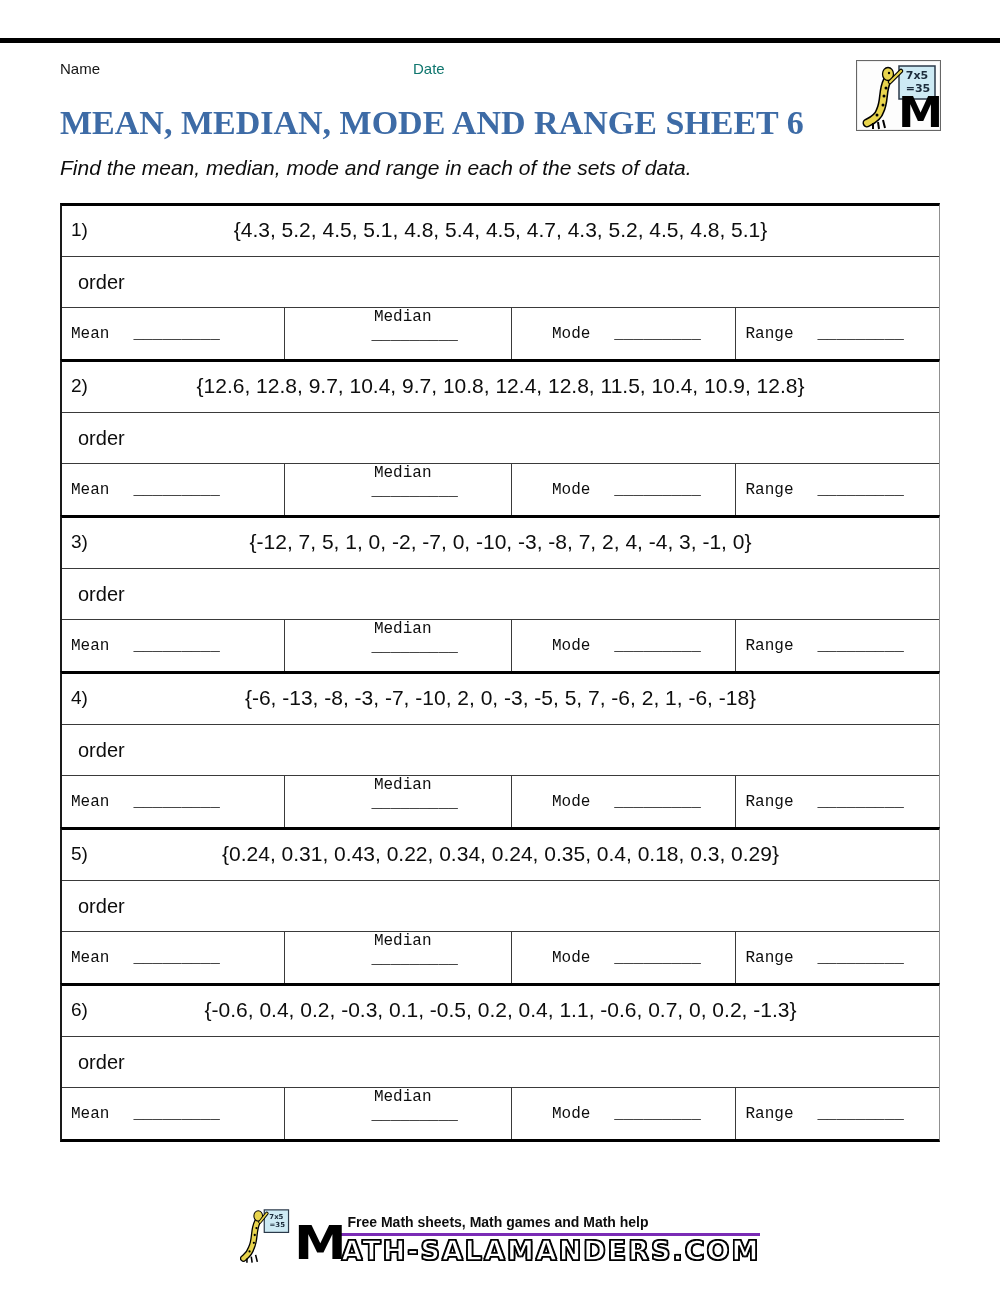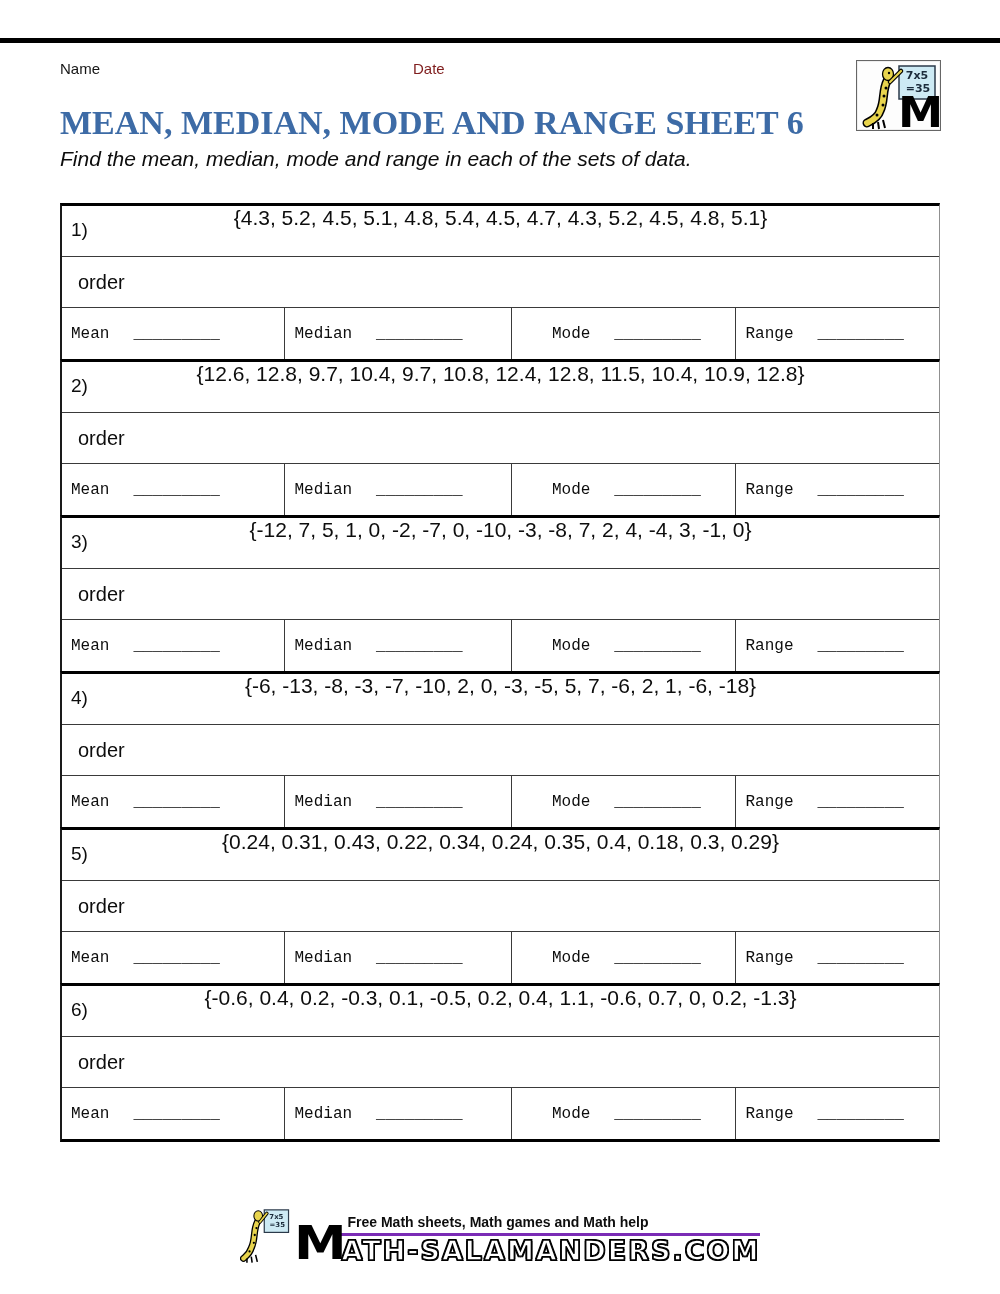--- a/index.html
+++ b/index.html
@@ -14,36 +14,36 @@
 
   
   .top-rule {
     position: absolute; left: 0; top: 38px; width: 1000px;
     height: 2px; background: #ffffff;
     border-top: 3px solid #000; border-bottom: 2px solid #000;
   }
 
   
   .name-label { position: absolute; left: 60px; top: 60px; font-size: 15px; font-weight: 500; color: #151515; }
-  .date-label { position: absolute; left: 413px; top: 60px; font-size: 15px; font-weight: 500; color: #7f1d1d; }
+  .date-label { position: absolute; left: 413px; top: 60px; font-size: 15px; font-weight: 500; color: #0f766e; }
 
   .corner-logo {
     position: absolute; left: 856px; top: 60px; width: 85px; height: 71px;
     background: #fdfdfd; border: 1px solid #666;
     box-shadow: inset 0 0 0 1px #eee;
   }
 
   .page-title {
     position: absolute; left: 60px; top: 104px;
     font-family: "Liberation Serif", serif;
     font-size: 34px; font-weight: bold; letter-spacing: 0px;
     color: #3d6ba6; white-space: nowrap;
   }
   .page-instruction {
-    position: absolute; left: 60px; top: 147px;
+    position: absolute; left: 60px; top: 156px;
     font-size: 21px; font-style: italic; color: #0d0d0d;
     white-space: nowrap;
   }
 
   
   .sheet {
     position: absolute; left: 60px; top: 203px; width: 880px;
   }
   .qblock {
     border-top: 3px solid #000;
@@ -54,40 +54,40 @@
 
   .row-data {
     position: relative; height: 51px;
     border-bottom: 1px solid #3a3a3a;
   }
   .q-number {
     position: absolute; left: 9px; top: 13px;
     font-size: 19px; color: #0d0d0d;
   }
   .q-set {
-    position: absolute; left: 0; right: 0; top: 0;
+    position: absolute; left: 0; right: 0; top: 12px;
     text-align: center; font-size: 21px; color: #0d0d0d;
     white-space: nowrap;
   }
 
   .row-order {
     height: 51px; border-bottom: 1px solid #3a3a3a;
     display: flex; align-items: center; padding-left: 16px;
     font-size: 20px; color: #0d0d0d;
   }
 
   .row-stats { height: 51px; display: flex; }
   .stat-cell {
     display: flex; align-items: center;
     padding-left: 9px; font-size: 16px; color: #0d0d0d;
     white-space: nowrap; overflow: hidden; font-family: Liberation Mono, monospace;
   }
   .stat-cell + .stat-cell { border-left: 1px solid #3a3a3a; }
   .stat-cell.c1 { width: 223px; }
-  .stat-cell.c2 { width: 227px; }
+  .stat-cell.c2 { width: 227px; flex-direction: column; }
   .stat-cell.c3 { width: 225px; padding-left: 40px; }
   .stat-cell.c4 { width: 204px; }
   .stat-blank { margin-left: 24px; letter-spacing: 0; color: #0d0d0d; }
 
   
   .footer {
     position: absolute; left: 0; top: 1206px; width: 1000px;
     display: flex; justify-content: center; align-items: flex-end;
   }
   .footer-logo { width: 52px; height: 58px; margin-right: 2px; }

